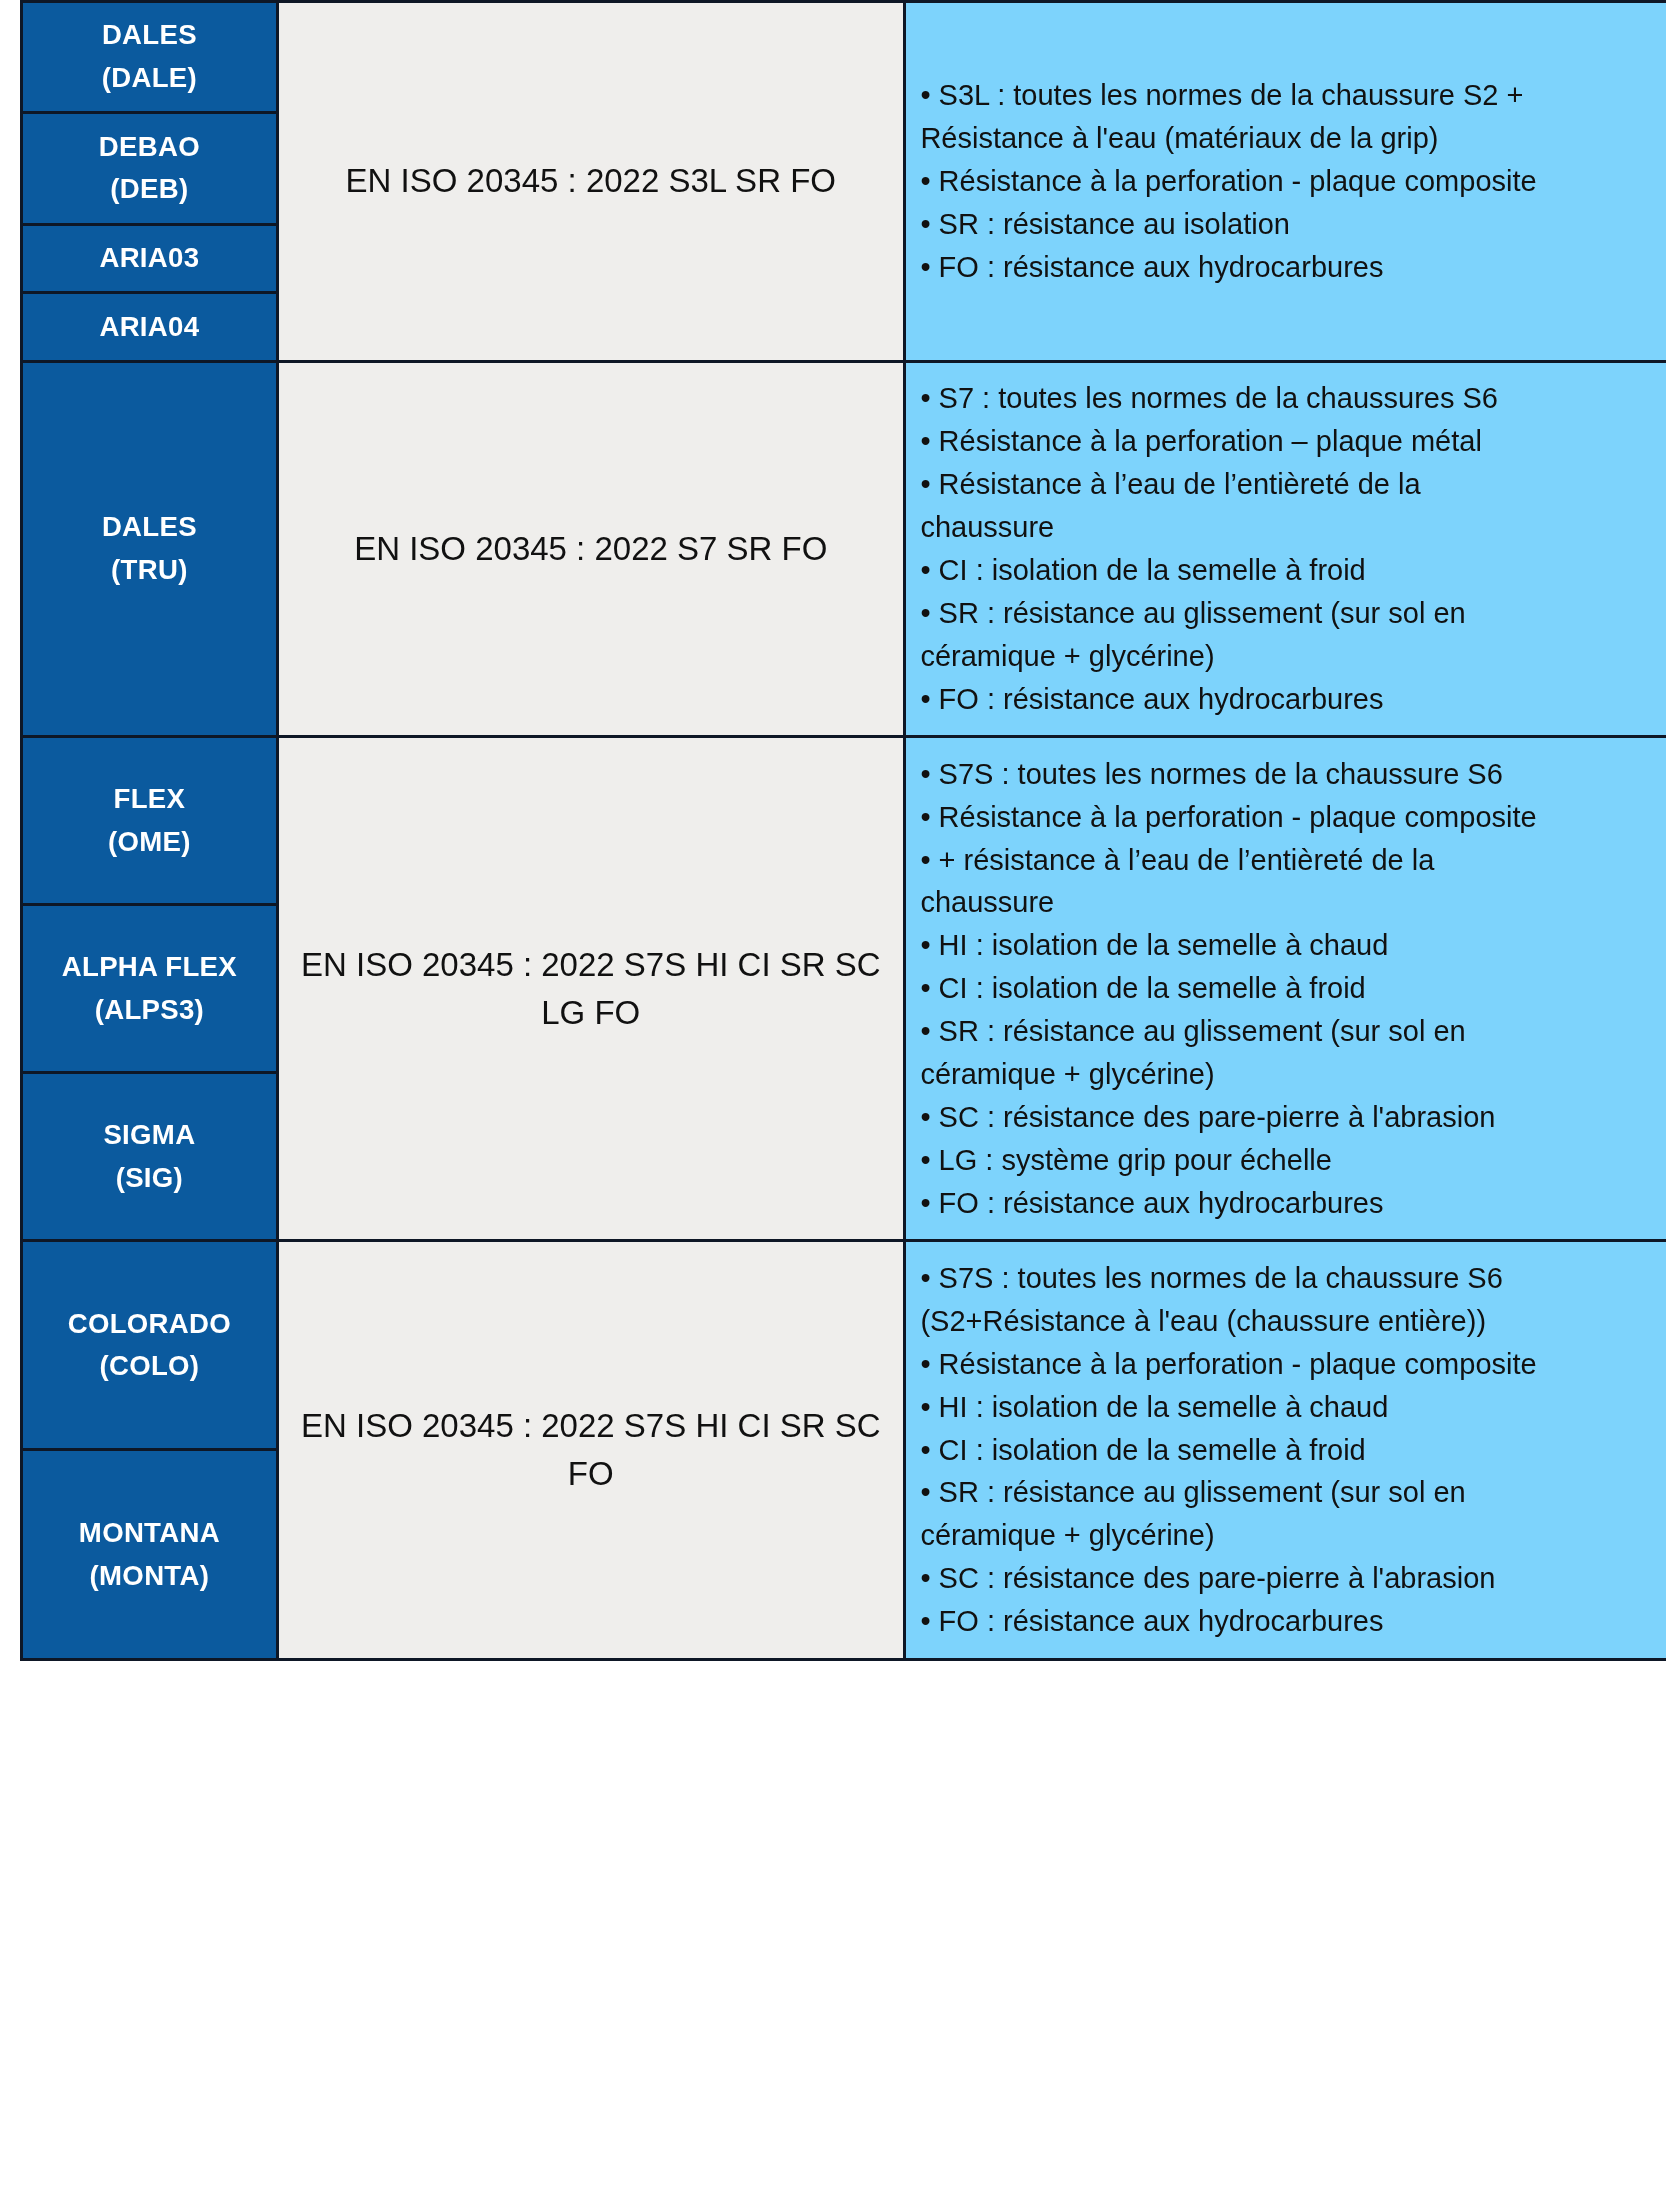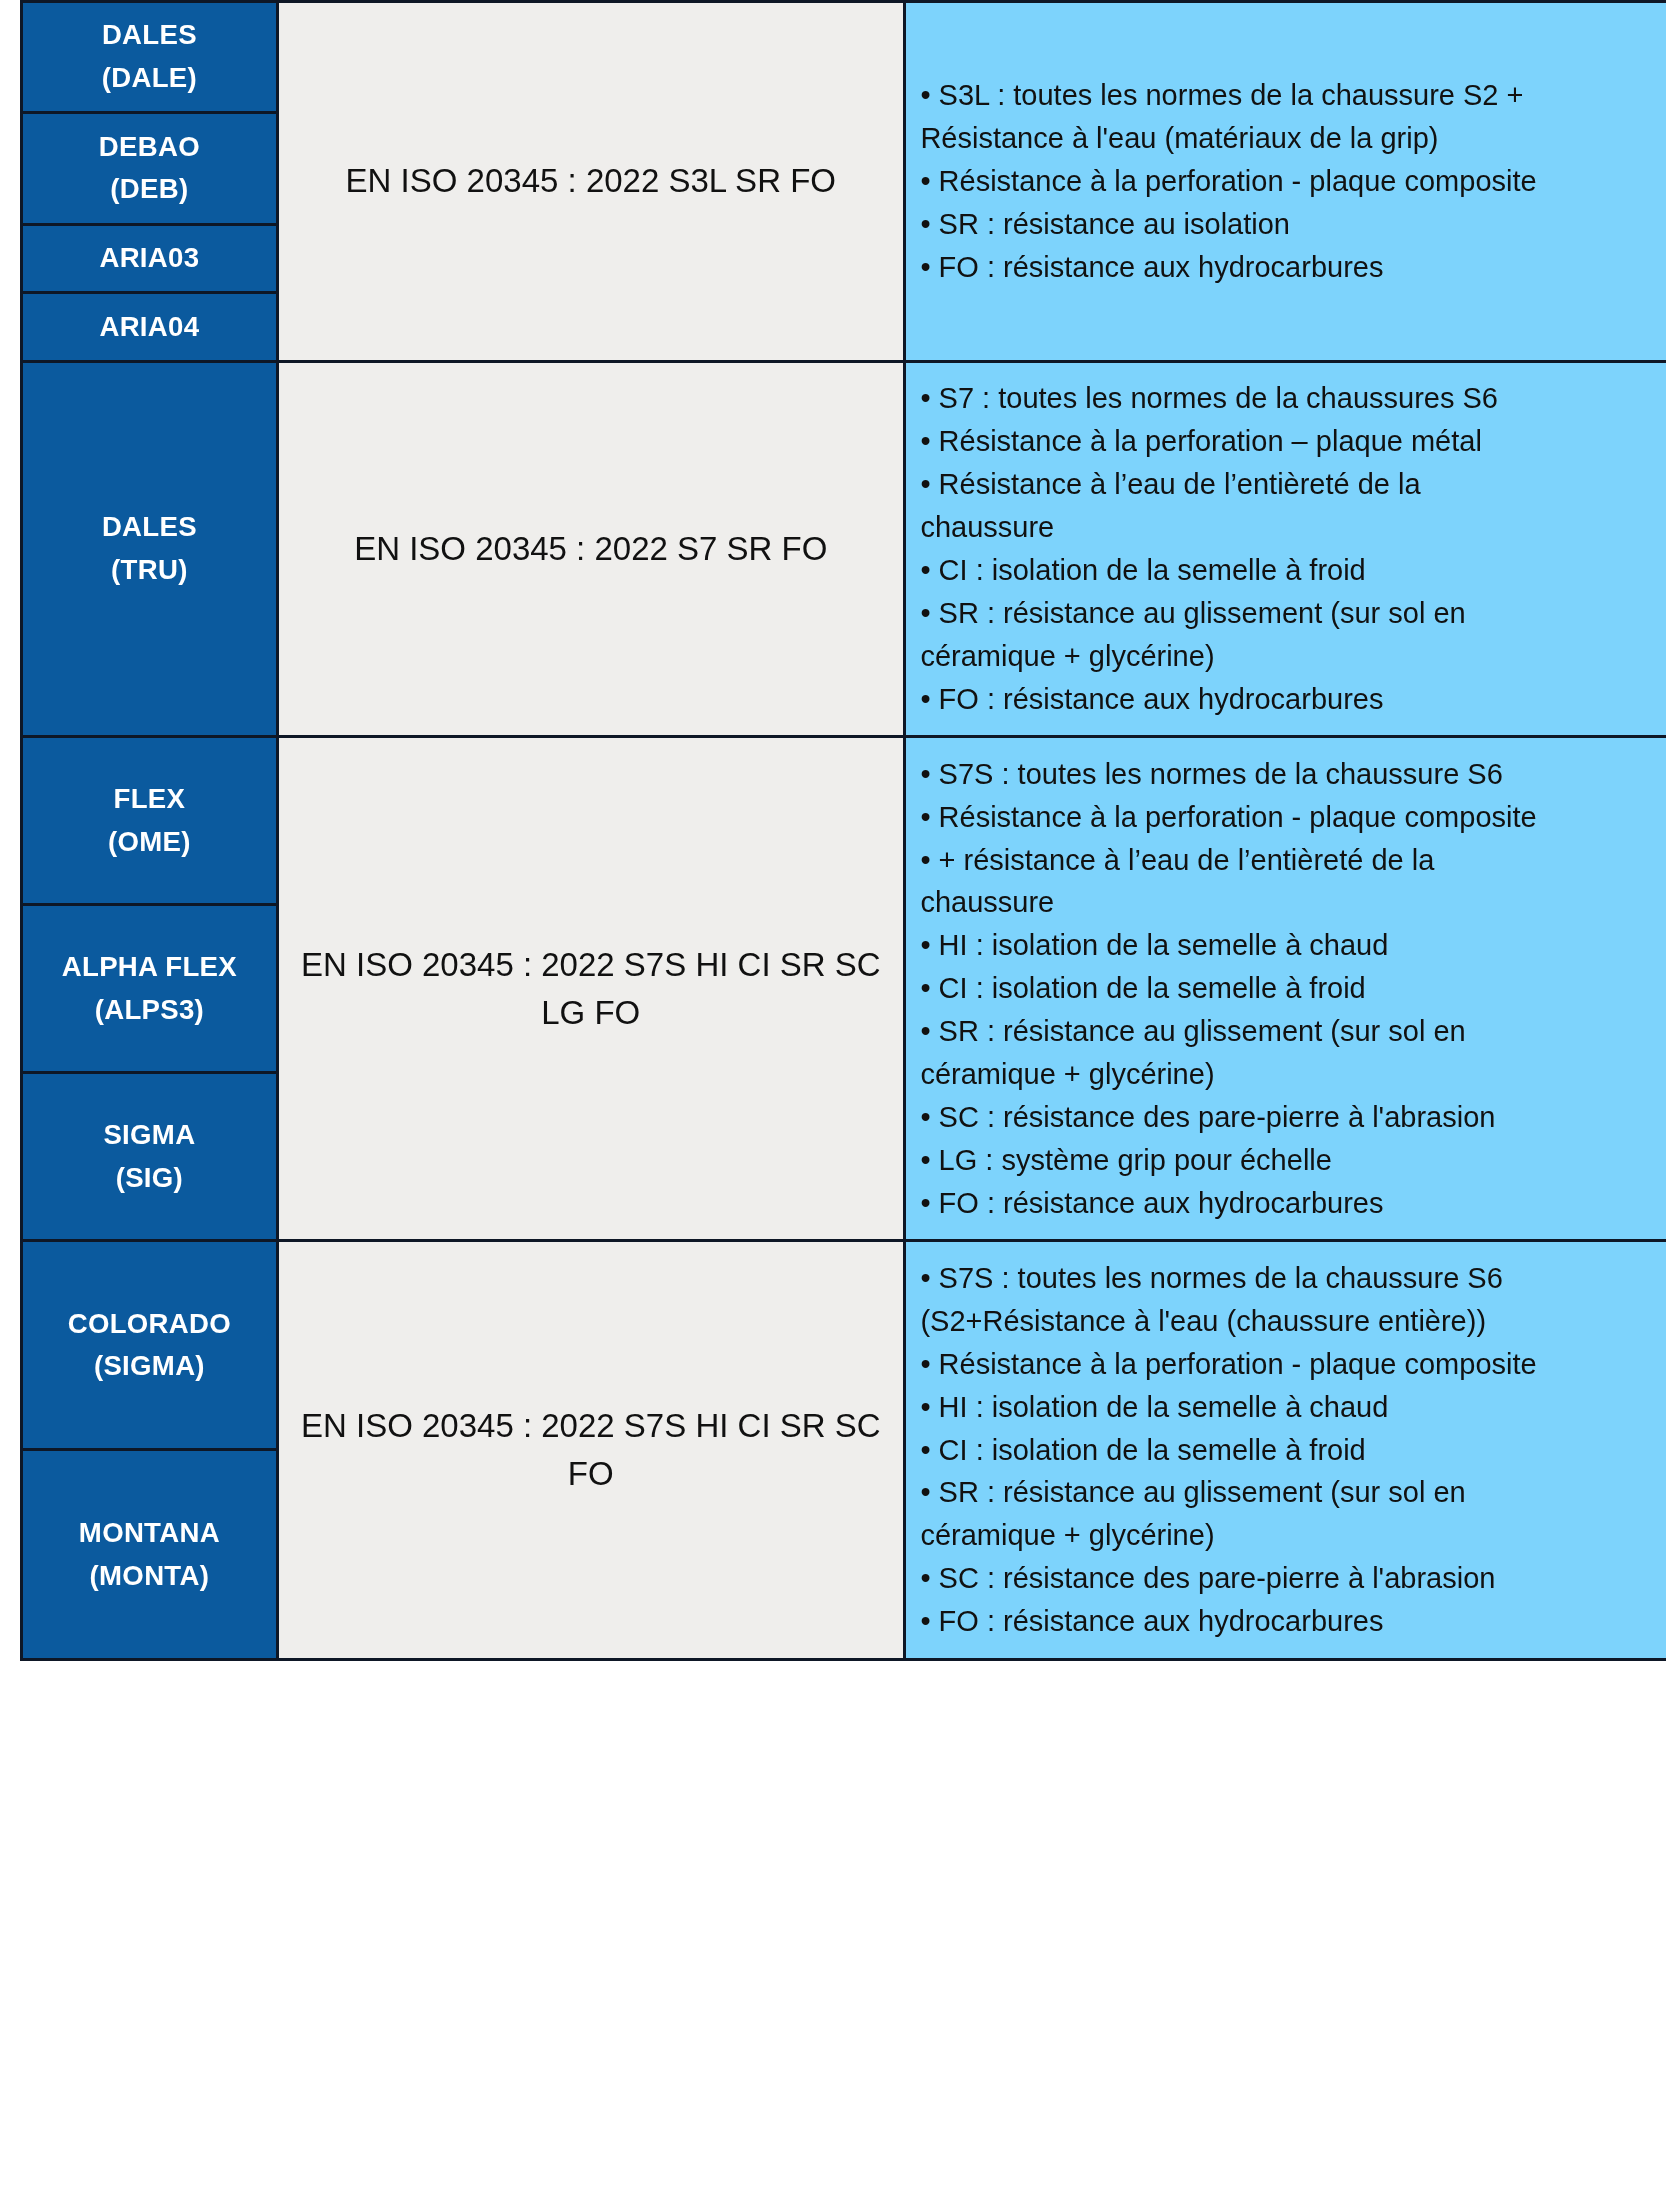--- a/index.html
+++ b/index.html
@@ -170,21 +170,21 @@
       </tr>
       <tr>
         <td class="product">
           <span class="pname">SIGMA</span>
           <span class="pcode">(SIG)</span>
         </td>
       </tr>
       <tr>
         <td class="product">
           <span class="pname">COLORADO</span>
-          <span class="pcode">(SIGMA)</span>
+          <span class="pcode">(COLO)</span>
         </td>
         <td class="norm" rowspan="2">EN ISO 20345 : 2022 S7S HI CI SR SC FO</td>
         <td class="desc" rowspan="2">
           <ul>
             <li>S7S : toutes les normes de la chaussure S6</li>
             <li class="cont">(S2+Résistance à l'eau (chaussure entière))</li>
             <li>Résistance à la perforation - plaque composite</li>
             <li>HI : isolation de la semelle à chaud</li>
             <li>CI : isolation de la semelle à froid</li>
             <li>SR : résistance au glissement (sur sol en</li>

